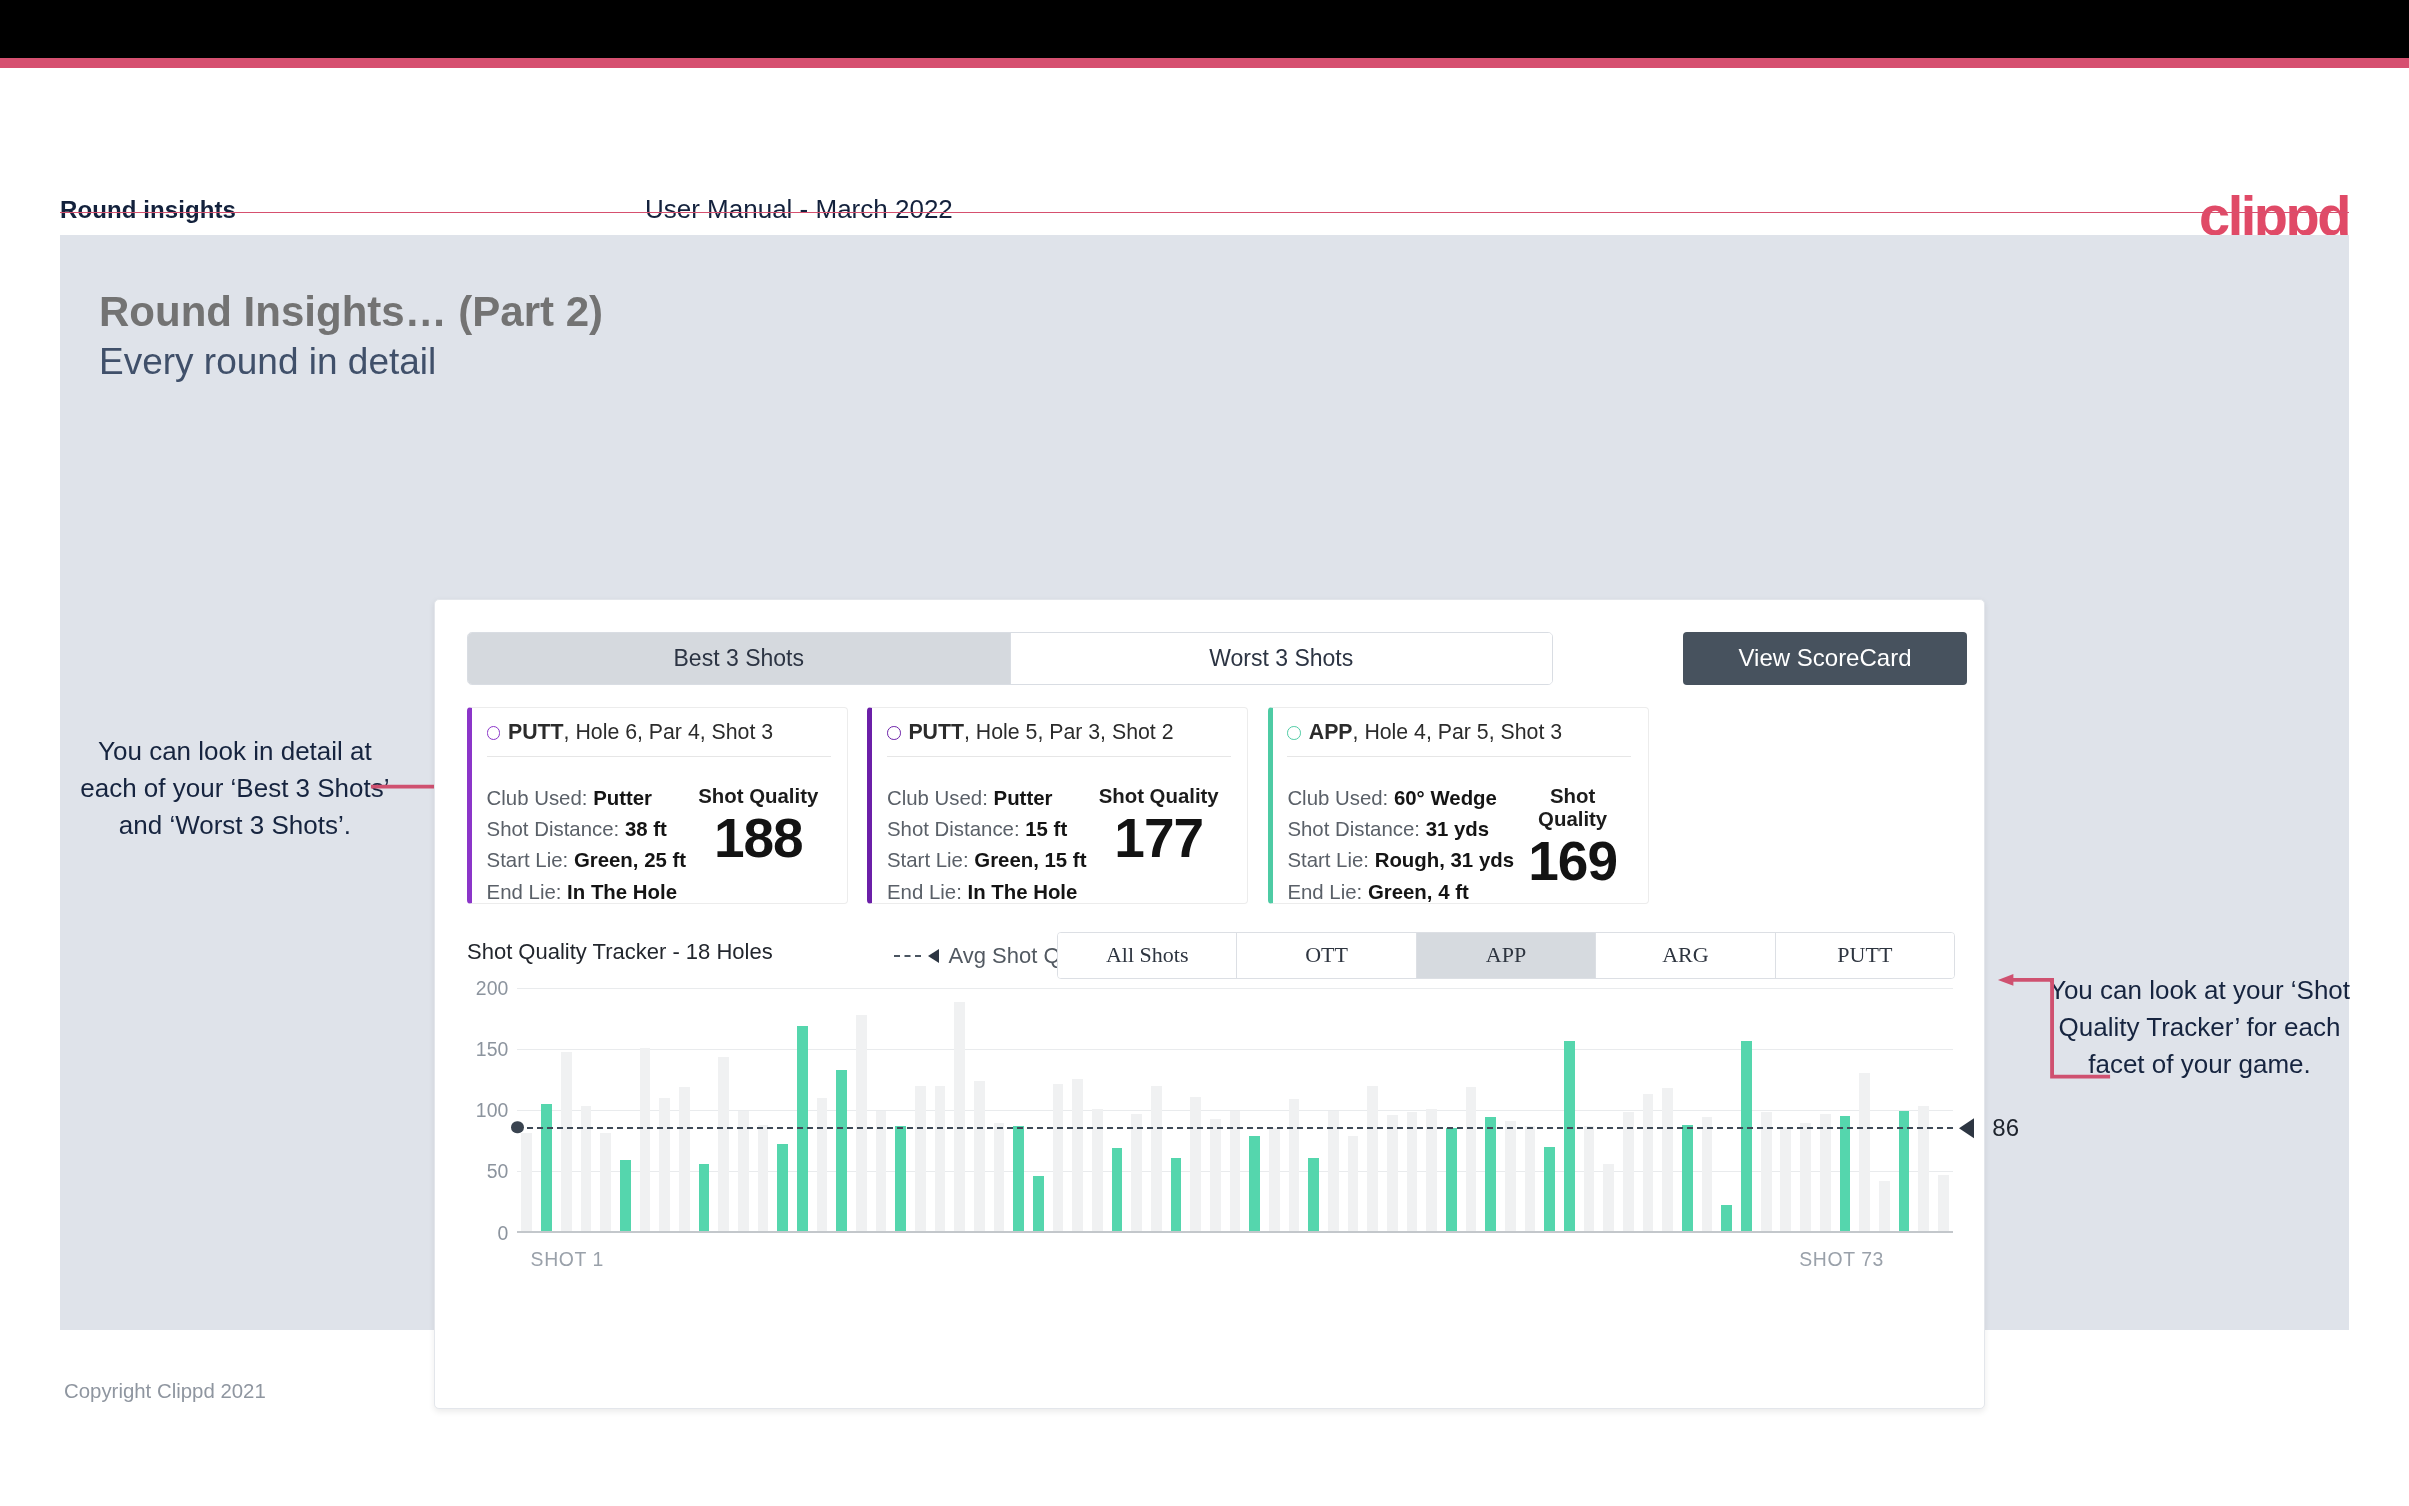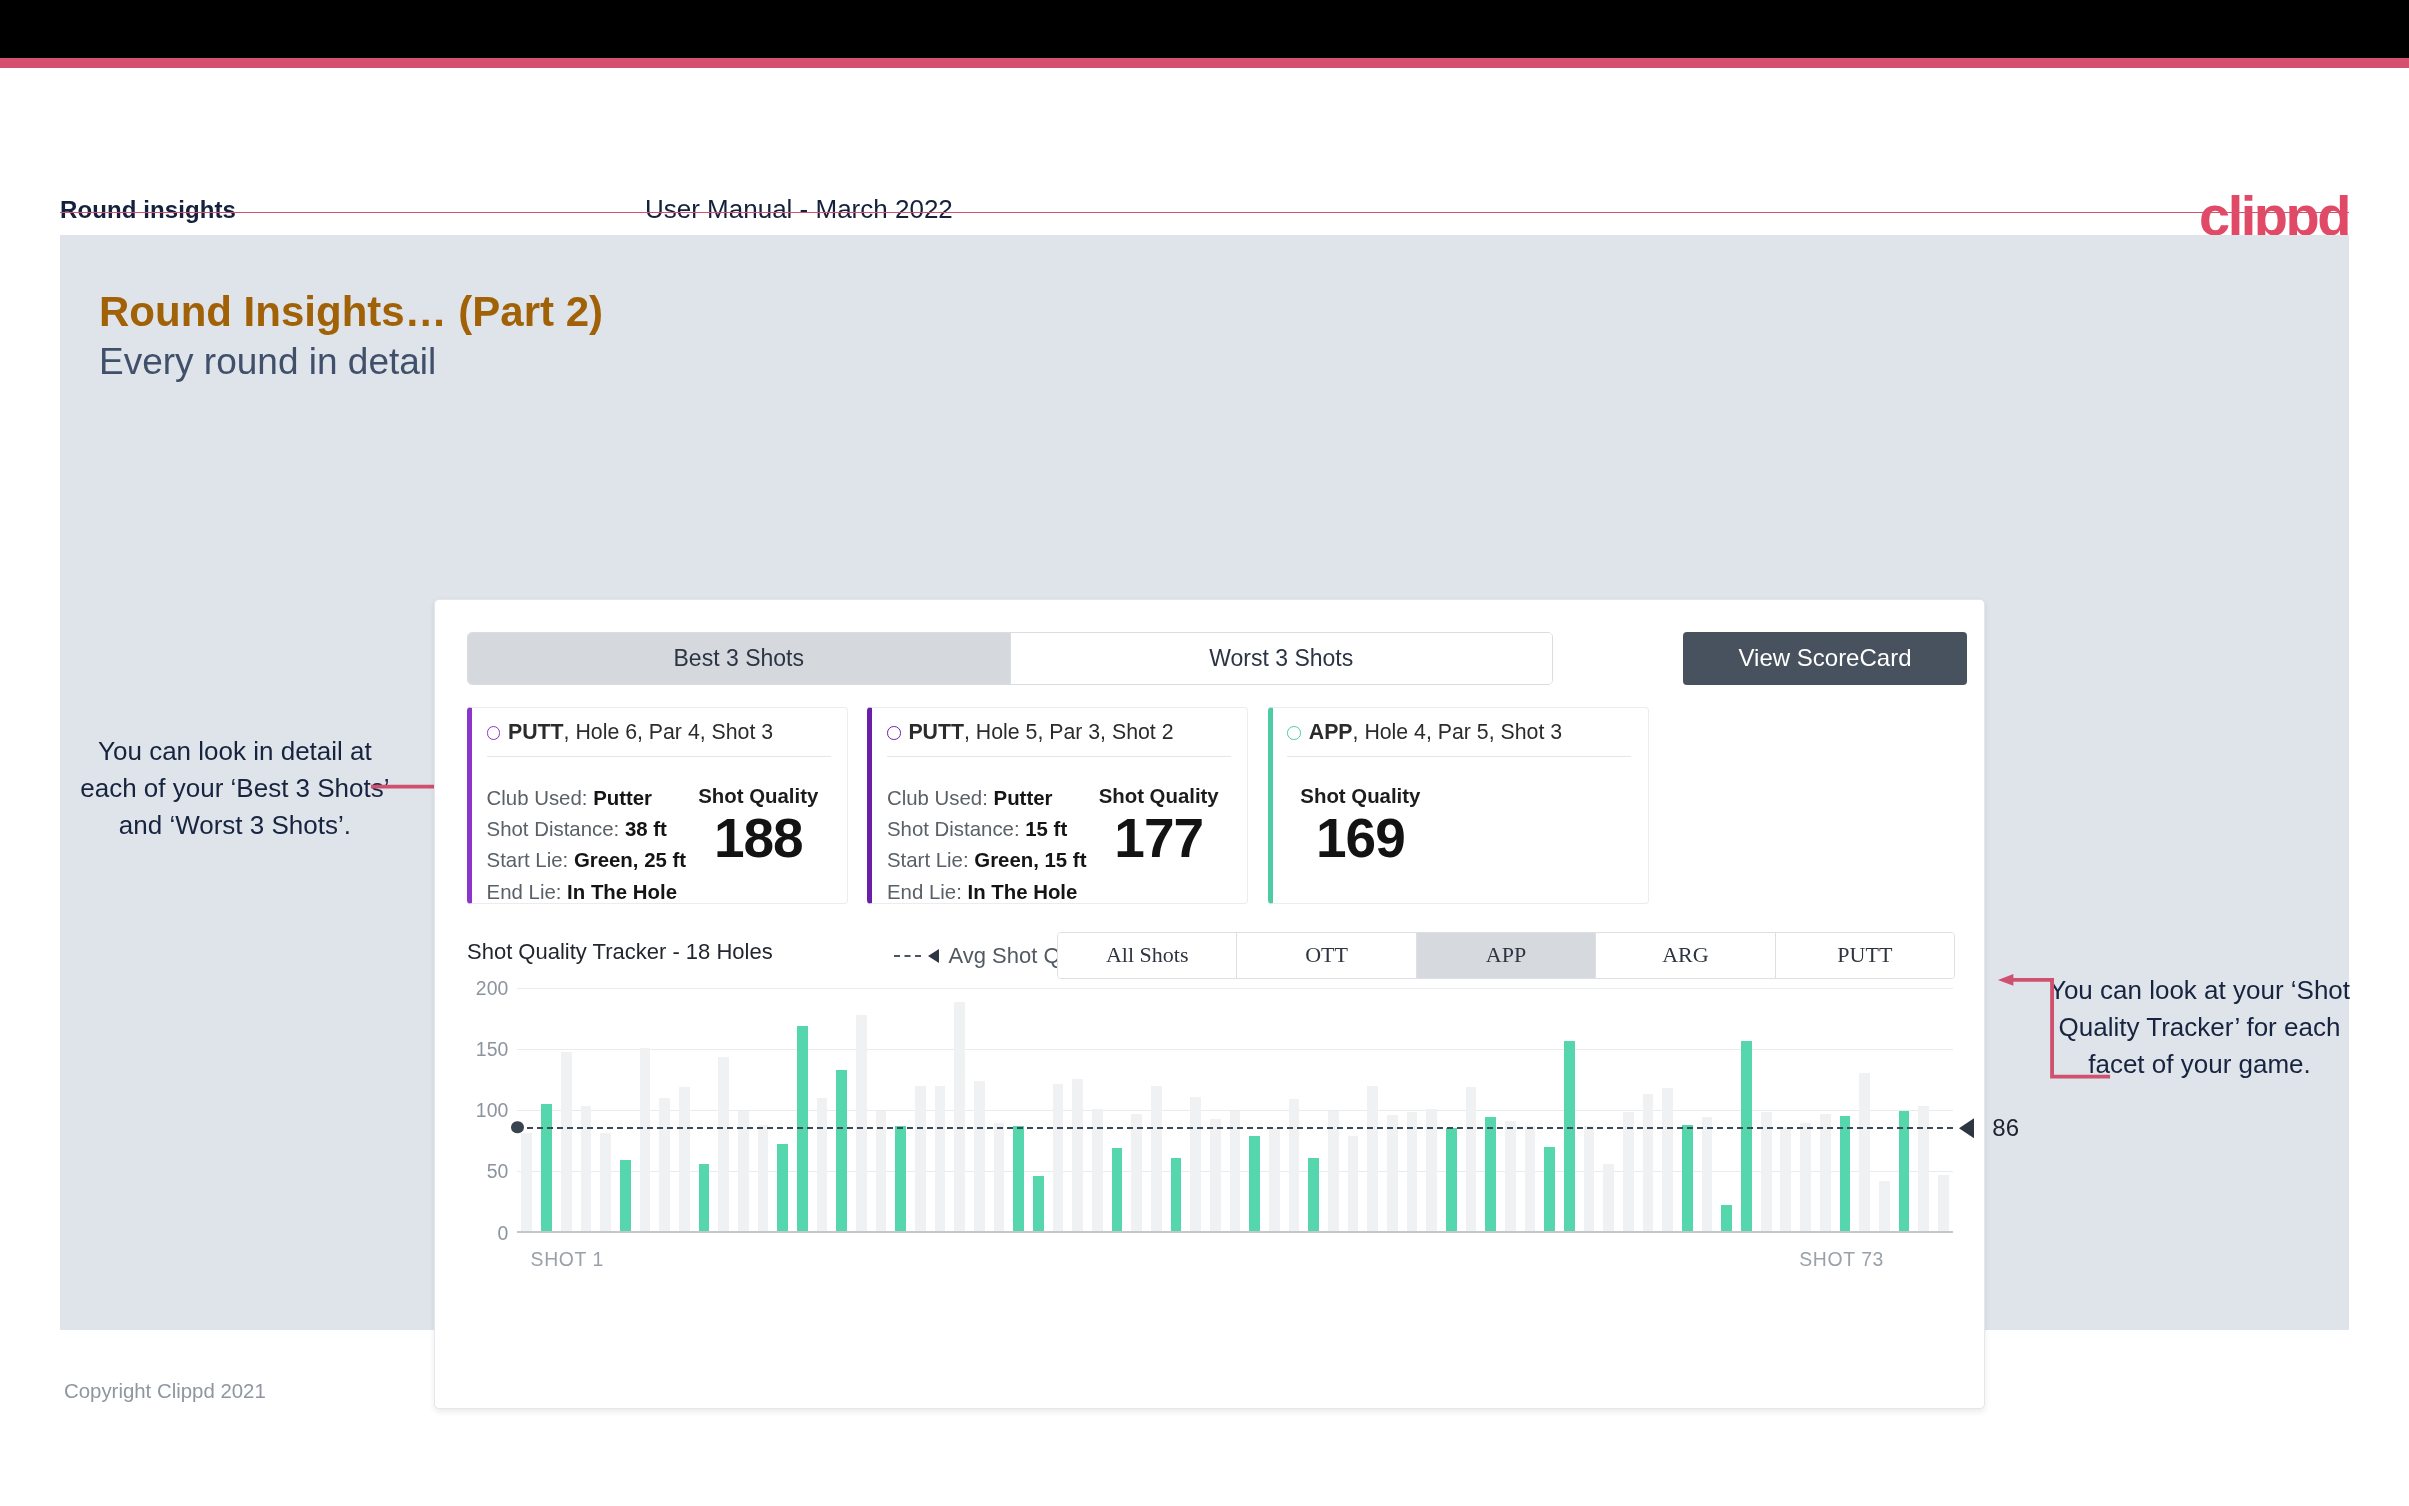--- a/index.html
+++ b/index.html
@@ -43,21 +43,21 @@
   .slide-body {
     position: relative;
     margin: 0 60px;
     width: 2289px;
     height: 1095px;
     background: #dfe3ea;
   }
 
   .title-block { position: absolute; left: 39px; top: 53px; }
   .title-main {
-    font-size: 42px; font-weight: bold; color: #a16207; line-height: 1.12;
+    font-size: 42px; font-weight: bold; color: #737373; line-height: 1.12;
   }
   .title-sub {
     font-size: 37px; font-weight: normal; color: #40506a; margin-top: 5.8px;
   }
 
   
   .anno {
     position: absolute;
     color: #16243f;
     font-size: 26px;
@@ -344,20 +344,26 @@
           </div>
         </div>
 
         <div class="shot-card" style="border-left-color:#4ecba4">
           <div class="card-title">
             <span class="ring" style="color:#4ecba4"></span>
             <span><b>APP</b><span class="rest">, Hole 4, Par 5, Shot 3</span></span>
           </div>
           <div class="card-divider"></div>
           <div class="card-body">
+            <div class="card-stats">
+              <div class="stat-line"><span>Club Used:</span> <b>60° Wedge</b></div>
+              <div class="stat-line"><span>Shot Distance:</span> <b>31 yds</b></div>
+              <div class="stat-line"><span>Start Lie:</span> <b>Rough, 31 yds</b></div>
+              <div class="stat-line"><span>End Lie:</span> <b>Green, 4 ft</b></div>
+            </div>
             <div class="card-quality">
               <div class="quality-label">Shot Quality</div>
               <div class="quality-value">169</div>
             </div>
           </div>
         </div>
 
       </div>
 
       <div class="tracker-head">

